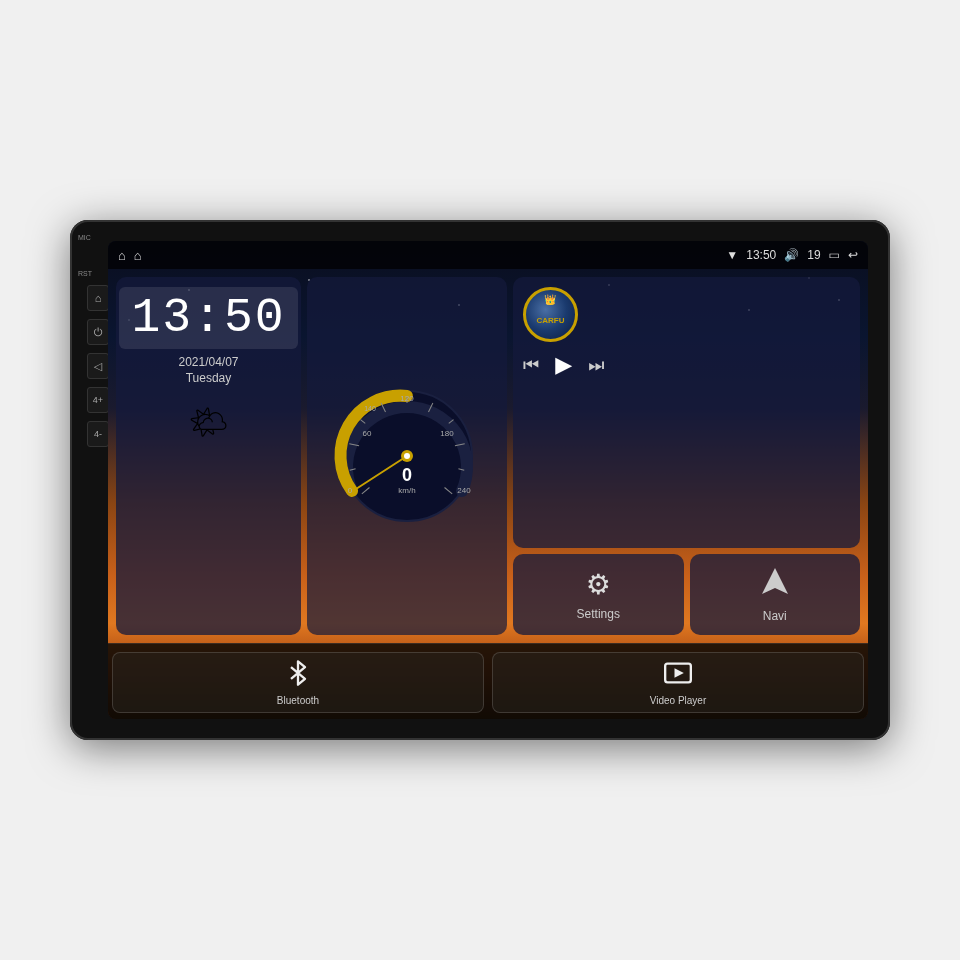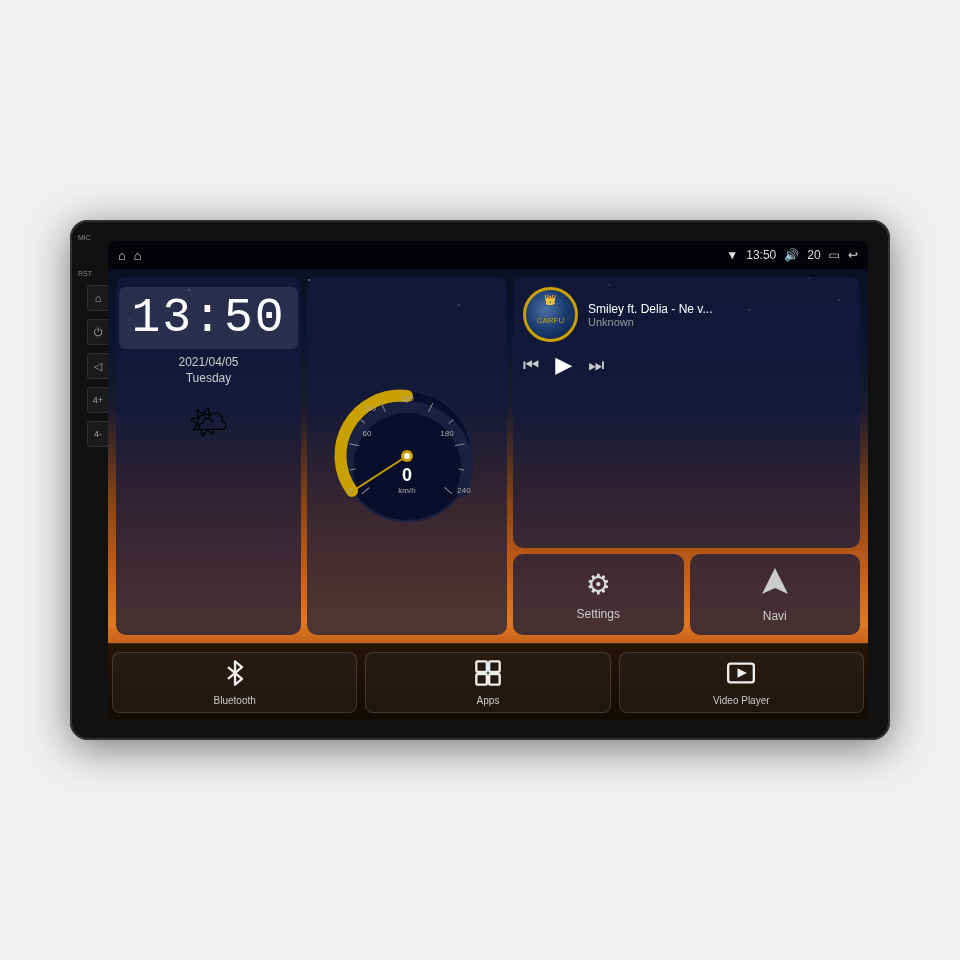--- a/index.html
+++ b/index.html
@@ -204,21 +204,21 @@
 
     .album-crown {
       position: absolute;
       top: 4px;
       font-size: 10px;
     }
 
     .album-brand {
       font-size: 8px;
       color: #c8a000;
-      font-weight: normal;
+      font-weight: bold;
       margin-top: 12px;
     }
 
     .music-info {
       flex: 1;
       min-width: 0;
     }
 
     .music-title {
       font-size: 12px;
@@ -394,32 +394,32 @@
 
     <div class="status-bar">
       <div class="status-left">
         <span class="status-icon">⌂</span>
         <span class="status-icon">⌂</span>
       </div>
       <div class="status-right">
         <span>▼</span>
         <span>13:50</span>
         <span>🔊</span>
-        <span>20</span>
+        <span>19</span>
         <span>▭</span>
         <span>↩</span>
       </div>
     </div>
 
     <div class="content-area">
       <div class="top-widgets">
 
         <div class="clock-widget">
           <div class="clock-time">13:50</div>
-          <div class="clock-date">2021/04/05</div>
+          <div class="clock-date">2021/04/07</div>
           <div class="clock-day">Tuesday</div>
           <div class="weather-icon">🌤</div>
         </div>
 
         <div class="speed-widget">
           <div class="gauge-container">
             <svg viewBox="0 0 150 150" width="150" height="150">
 
               <circle cx="75" cy="75" r="65" fill="#0a0e2a" stroke="#1a2040" stroke-width="2"></circle>
 
@@ -460,24 +460,20 @@
         </div>
 
         <div class="right-column">
 
           <div class="music-widget">
             <div class="music-top">
               <div class="album-art">
                 <span class="album-crown">👑</span>
                 <span class="album-brand">CARFU</span>
               </div>
-              <div class="music-info">
-                <div class="music-title">Smiley ft. Delia - Ne v...</div>
-                <div class="music-artist">Unknown</div>
-              </div>
             </div>
             <div class="music-controls">
               <span class="ctrl-btn">⏮</span>
               <span class="ctrl-btn play">▶</span>
               <span class="ctrl-btn">⏭</span>
             </div>
           </div>
 
           <div class="bottom-right-widgets">
             <div class="settings-widget">
@@ -503,31 +499,20 @@
         <div class="menu-item">
           <div class="menu-icon">
             <svg width="28" height="28" viewBox="0 0 24 24" fill="none">
               <path d="M6 7l12 10-6 5V2l6 5L6 17" stroke="#eee" stroke-width="2" stroke-linejoin="round" fill="none"></path>
             </svg>
           </div>
           <div class="menu-label">Bluetooth</div>
         </div>
 
 
-        <div class="menu-item">
-          <div class="menu-icon">
-            <svg width="28" height="28" viewBox="0 0 24 24">
-              <rect x="2" y="2" width="9" height="9" rx="1" stroke="#eee" stroke-width="2" fill="none"></rect>
-              <rect x="13" y="2" width="9" height="9" rx="1" stroke="#eee" stroke-width="2" fill="none"></rect>
-              <rect x="2" y="13" width="9" height="9" rx="1" stroke="#eee" stroke-width="2" fill="none"></rect>
-              <rect x="13" y="13" width="9" height="9" rx="1" stroke="#eee" stroke-width="2" fill="none"></rect>
-            </svg>
-          </div>
-          <div class="menu-label">Apps</div>
-        </div>
 
         <div class="menu-item">
           <div class="menu-icon">
             <svg width="28" height="28" viewBox="0 0 24 24">
               <rect x="1" y="4" width="22" height="16" rx="2" stroke="#eee" stroke-width="2" fill="none"></rect>
               <polygon points="9,8 9,16 17,12" fill="#eee"></polygon>
             </svg>
           </div>
           <div class="menu-label">Video Player</div>
         </div>

